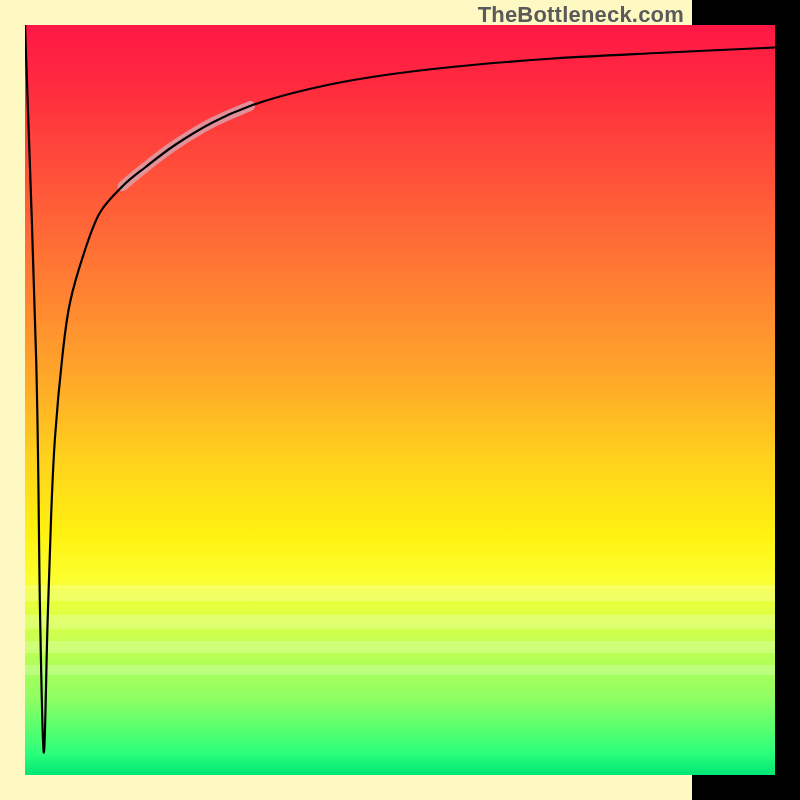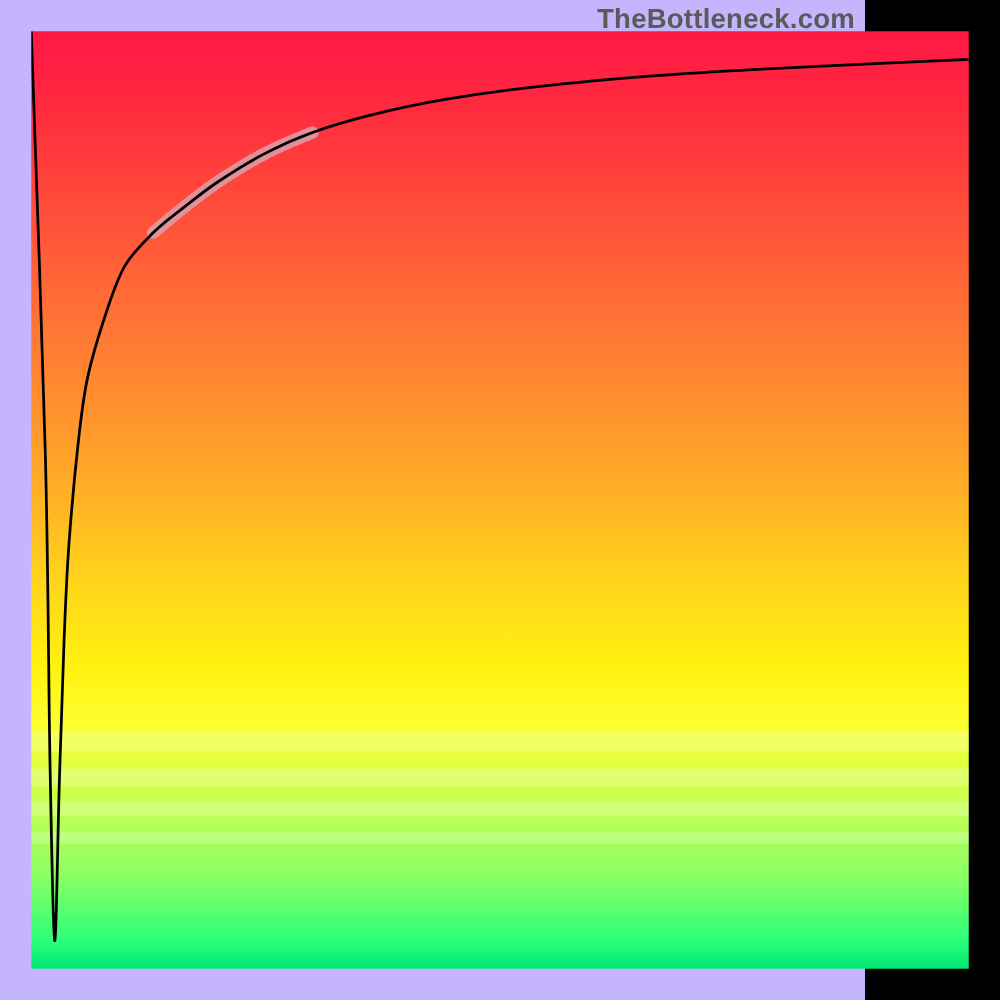--- a/index.html
+++ b/index.html
@@ -8,21 +8,21 @@
     width: 800px;
     height: 800px;
     background: #000;
     overflow: hidden;
     font-family: Arial, Helvetica, sans-serif;
   }
   .frame {
     position: relative;
     width: 692px;
     height: 800px;
-    background: #c4b5fd;
+    background: #fef9c3;
   }
   .watermark {
     position: absolute;
     top: 2px;
     right: 8px;
     font-size: 22px;
     font-weight: 600;
     color: #5a5a5a;
     letter-spacing: 0.2px;
     z-index: 20;

